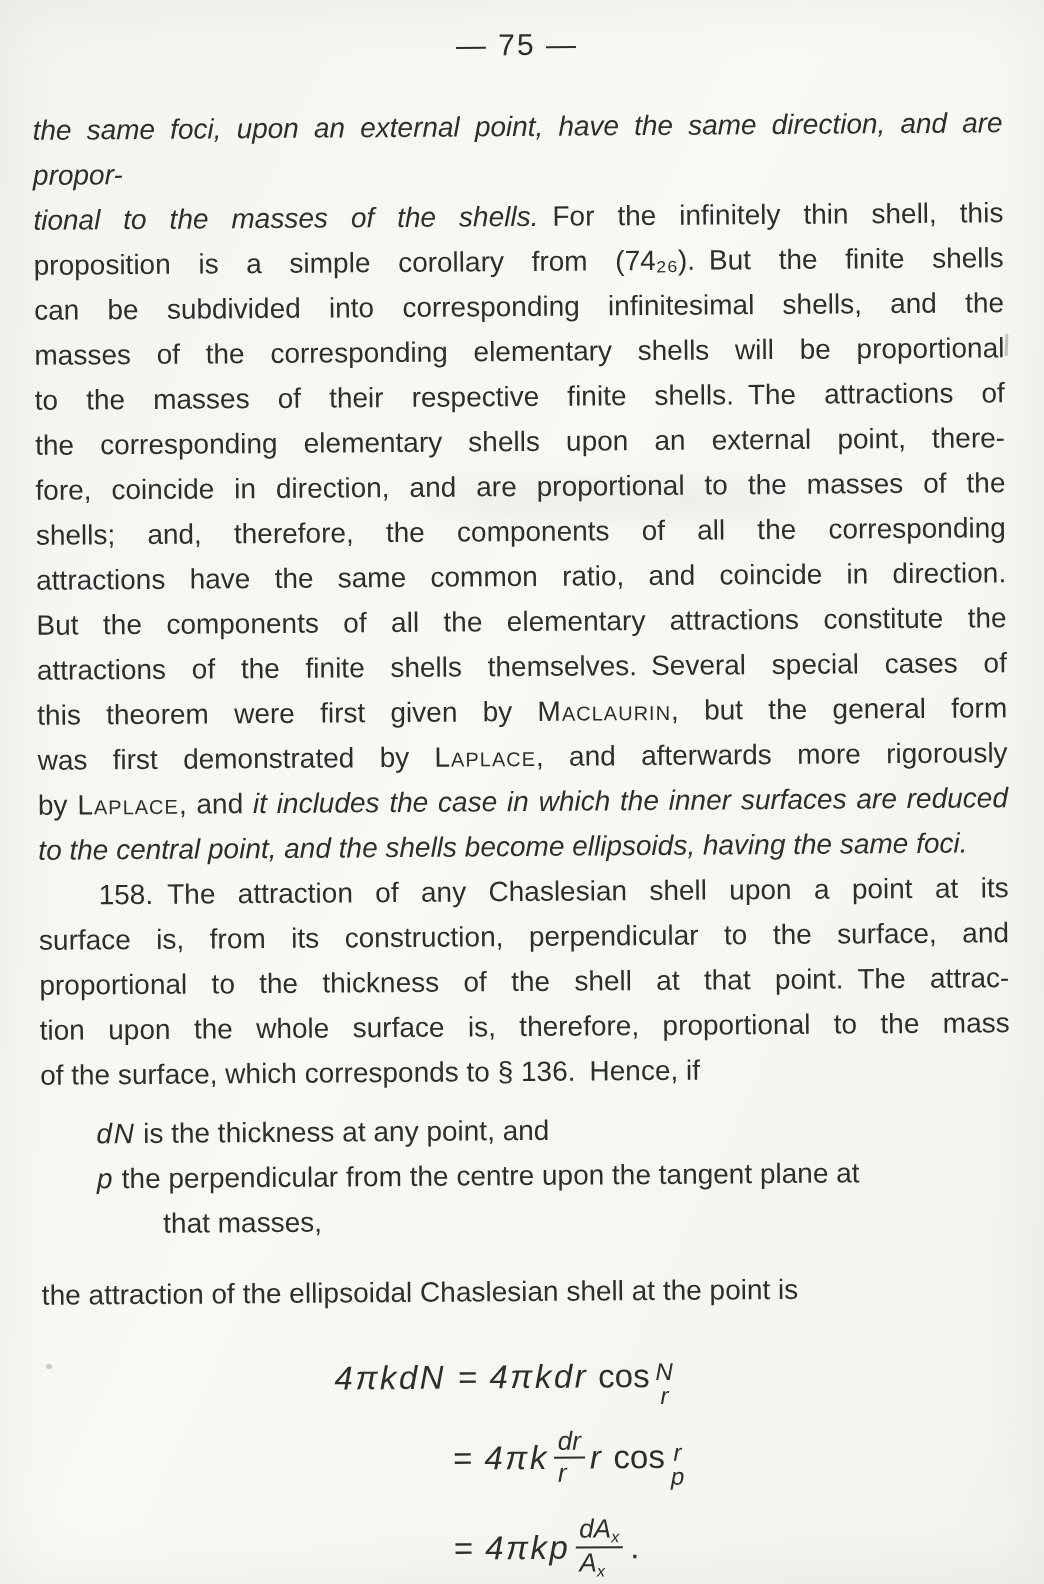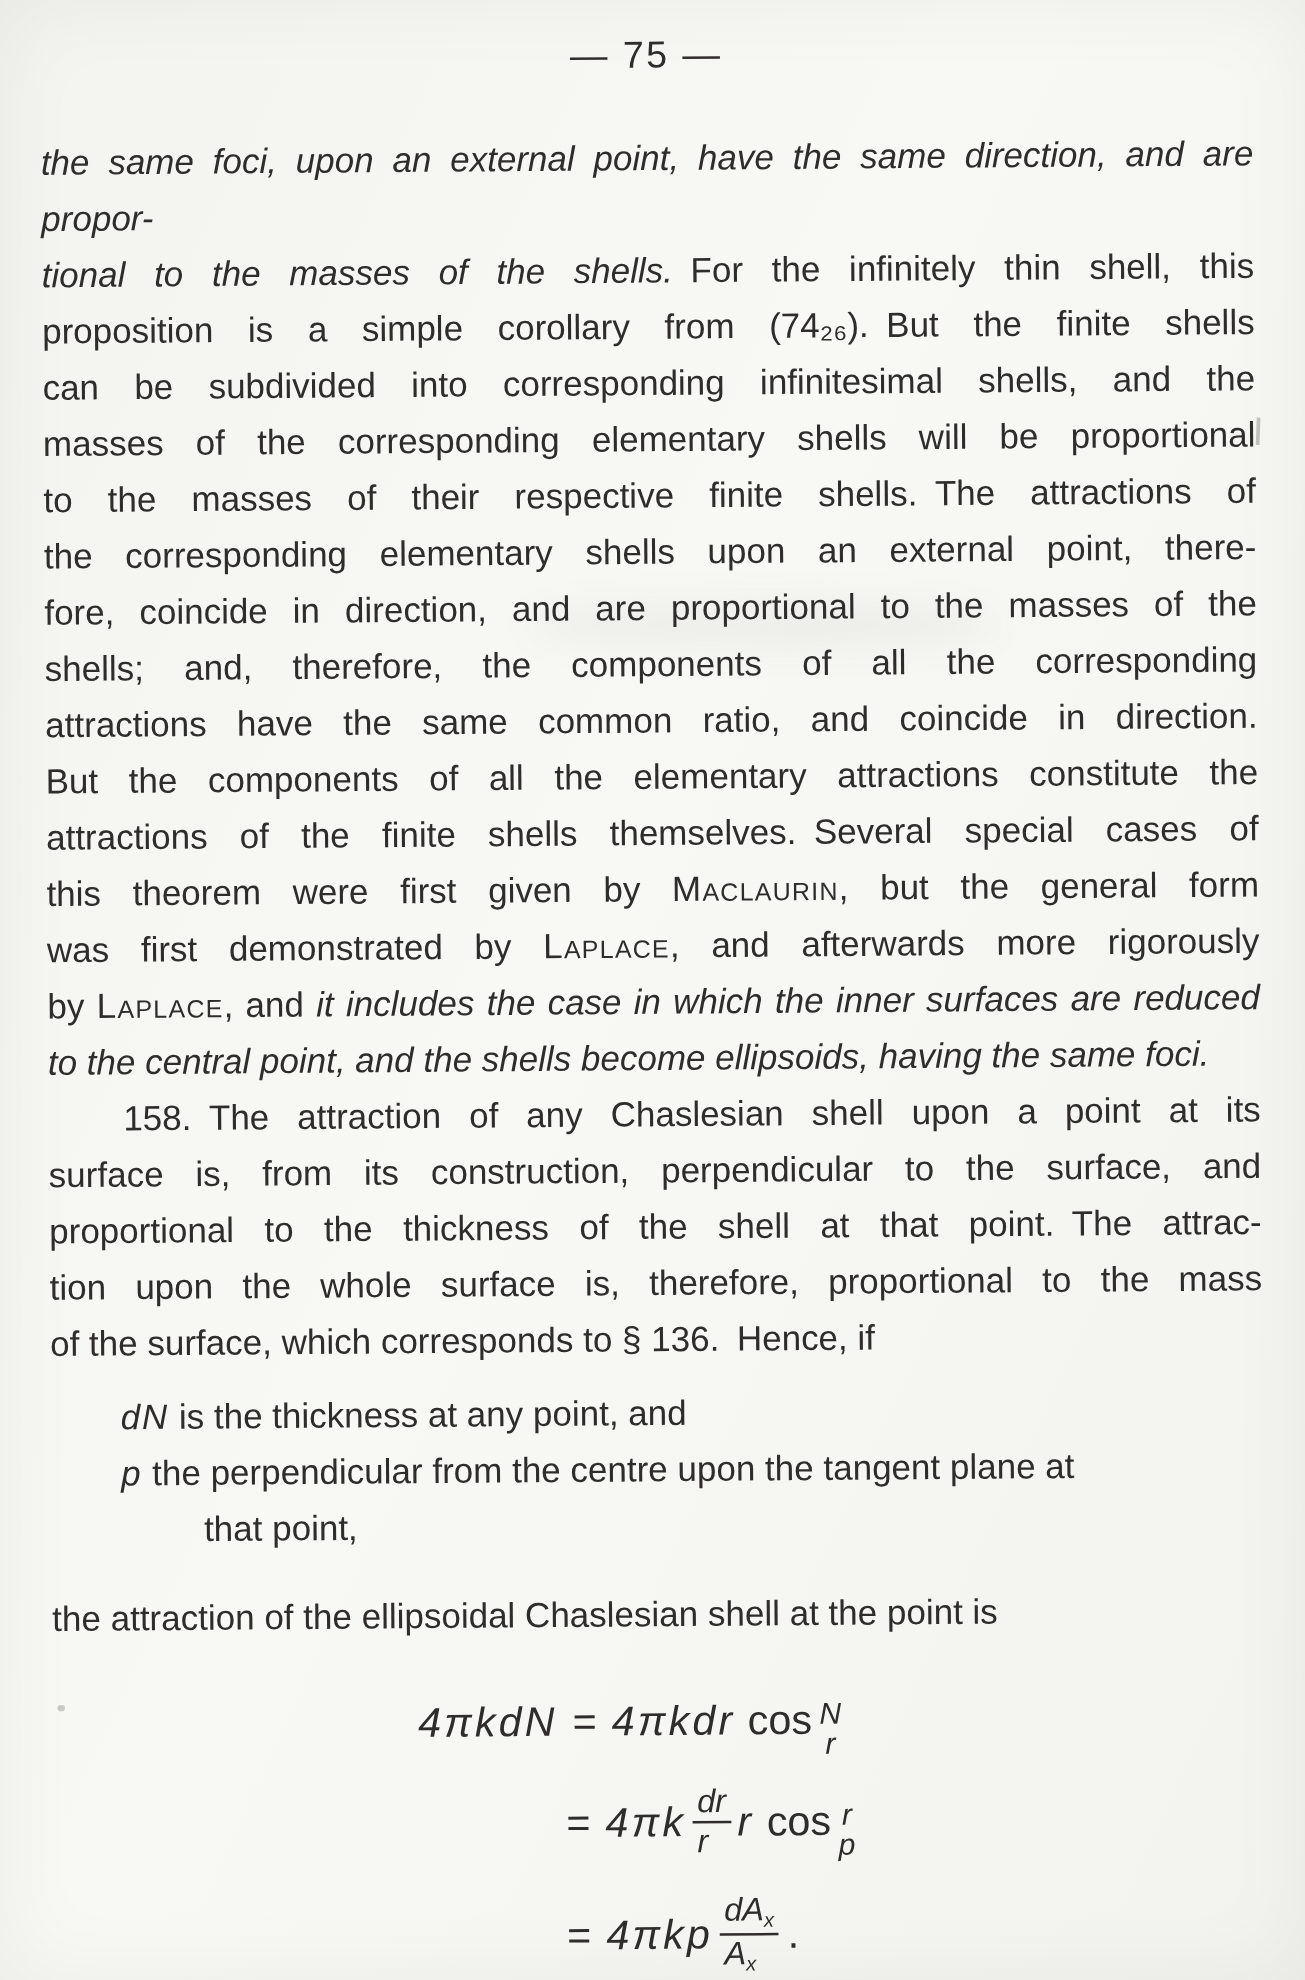--- a/index.html
+++ b/index.html
@@ -80,21 +80,21 @@
       <div>
           <div class="line ind1"><span class="s-r">158. The attraction of any Chaslesian shell upon a point at its</span></div>
           <div class="line"><span class="s-r">surface is, from its construction, perpendicular to the surface, and</span></div>
           <div class="line"><span class="s-r">proportional to the thickness of the shell at that point. The attrac-</span></div>
           <div class="line"><span class="s-r">tion upon the whole surface is, therefore, proportional to the mass</span></div>
           <div class="line nj"><span class="s-r">of the surface, which corresponds to § 136. Hence, if</span></div>
         </div>
       <div class="defs">
           <div class="line nj ind2"><span class="s-mi">dN</span><span class="s-r"> is the thickness at any point, and</span></div>
           <div class="line nj ind2"><span class="s-mi">p</span><span class="s-r"> the perpendicular from the centre upon the tangent plane at</span></div>
-          <div class="line nj ind3"><span class="s-r">that point,</span></div>
+          <div class="line nj ind3"><span class="s-r">that masses,</span></div>
         </div>
       <div class="leadout">
           <div class="line nj"><span class="s-r">the attraction of the ellipsoidal Chaslesian shell at the point is</span></div>
         </div>
     </div>
 
     <div class="eqs">
       <div class="eq-line eq-1">
         <span class="mvar">4πkdN</span>
         <span class="mrel">=</span>

